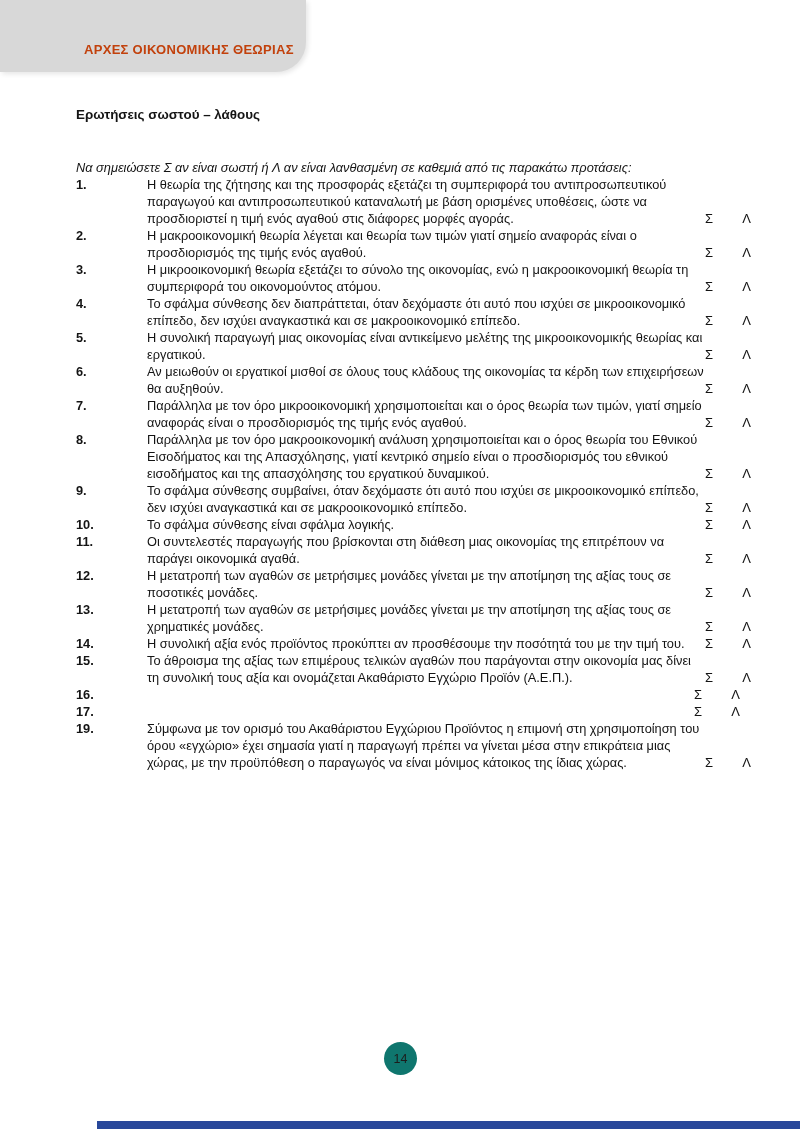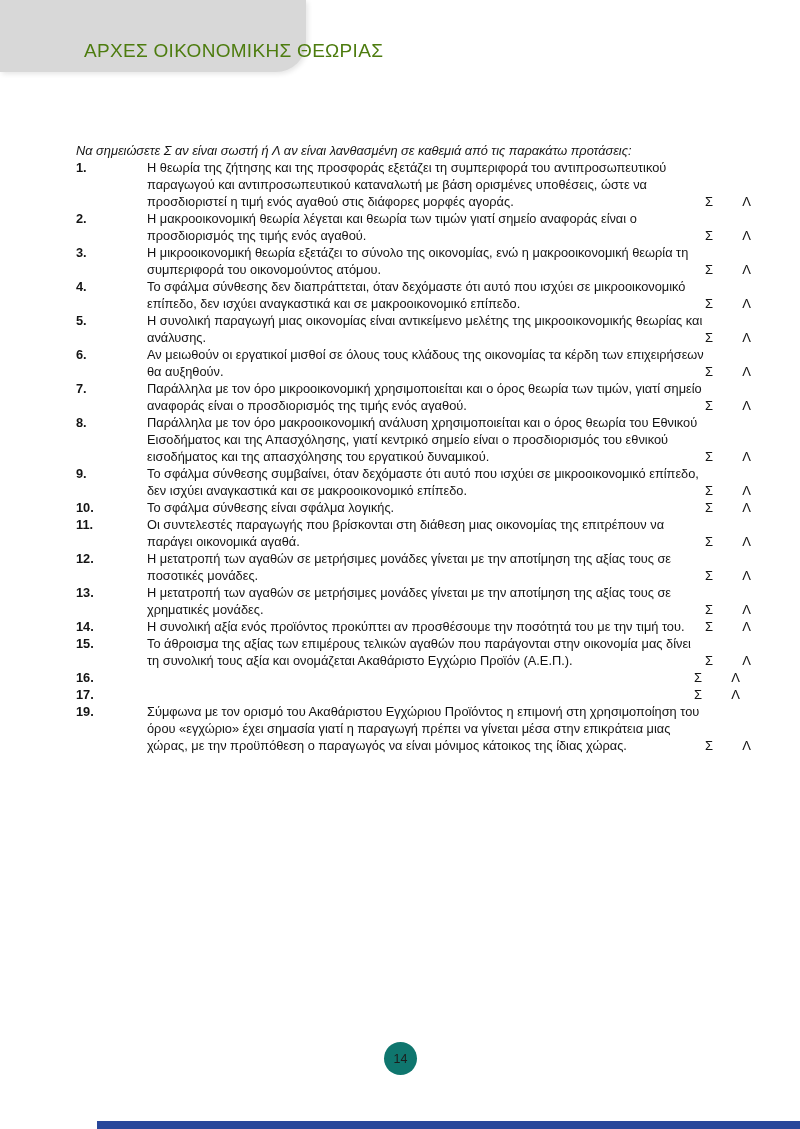--- a/index.html
+++ b/index.html
@@ -15,21 +15,21 @@
   .header-tab {
     position:absolute; top:0; left:0;
     width:306px; height:72px;
     background:#d8d8d8;
     border-bottom-right-radius:30px;
     box-shadow:2px 2px 5px rgba(0,0,0,0.10);
     box-sizing:border-box;
     padding:40px 0 0 84px;
   }
   .header-tab .tab-title {
-    font-size:19px; font-weight:normal; letter-spacing:0.3px; color:#4d7c0f;
+    font-size:13px; font-weight:bold; letter-spacing:0.3px; color:#c2410c;
     white-space:nowrap;
   }
   
   .content {
     position:absolute; left:76px; top:106px; width:664px;
     font-size:12.8px; line-height:17px;
   }
   .section-title { font-weight:bold; font-size:13.4px; line-height:17px; }
   .instructions  { font-style:italic; line-height:17px;margin-top:36px; }
   .q-list { margin:0; padding:0; list-style:none; }
@@ -59,20 +59,21 @@
 </head>
 <body>
 
 <div class="page">
 
   <div class="header-tab">
     <span class="tab-title">ΑΡΧΕΣ ΟΙΚΟΝΟΜΙΚΗΣ ΘΕΩΡΙΑΣ</span>
   </div>
 
   <div class="content">
+    <div class="section-title">Ερωτήσεις σωστού – λάθους</div>
     <div class="instructions">Να σημειώσετε Σ αν είναι σωστή ή Λ αν είναι λανθασμένη σε καθεμιά από τις παρακάτω προτάσεις:</div>
 
     <ol class="q-list">
 
         <li class="q-row">
           <span class="q-num">1.</span>
           <span class="q-text">Η θεωρία της ζήτησης και της προσφοράς εξετάζει τη συμπεριφορά του αντιπροσωπευτικού παραγωγού και αντιπροσωπευτικού καταναλωτή με βάση ορισμένες υποθέσεις, ώστε να προσδιοριστεί η τιμή ενός αγαθού στις διάφορες μορφές αγοράς.</span>
           <span class="q-sl">
             <span>Σ</span>
             <span>Λ</span>
@@ -101,21 +102,21 @@
           <span class="q-num">4.</span>
           <span class="q-text">Το σφάλμα σύνθεσης δεν διαπράττεται, όταν δεχόμαστε ότι αυτό που ισχύει σε μικροοικονομικό επίπεδο, δεν ισχύει αναγκαστικά και σε μακροοικονομικό επίπεδο.</span>
           <span class="q-sl">
             <span>Σ</span>
             <span>Λ</span>
           </span>
         </li>
 
         <li class="q-row">
           <span class="q-num">5.</span>
-          <span class="q-text">Η συνολική παραγωγή μιας οικονομίας είναι αντικείμενο μελέτης της μικροοικονομικής θεωρίας και ανάλυσης.</span>
+          <span class="q-text">Η συνολική παραγωγή μιας οικονομίας είναι αντικείμενο μελέτης της μικροοικονομικής θεωρίας και εργατικού.</span>
           <span class="q-sl">
             <span>Σ</span>
             <span>Λ</span>
           </span>
         </li>
 
         <li class="q-row">
           <span class="q-num">6.</span>
           <span class="q-text">Αν μειωθούν οι εργατικοί μισθοί σε όλους τους κλάδους της οικονομίας τα κέρδη των επιχειρήσεων θα αυξηθούν.</span>
           <span class="q-sl">

